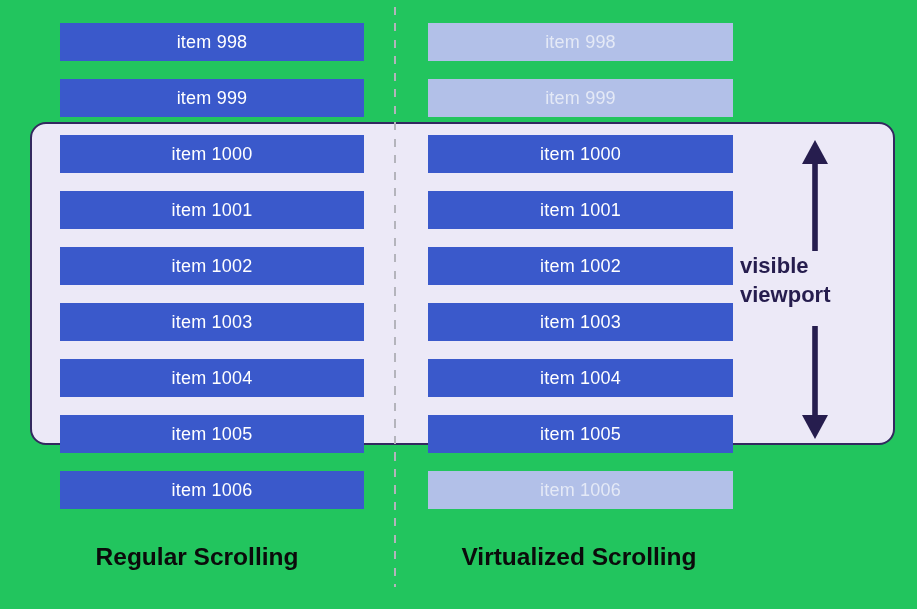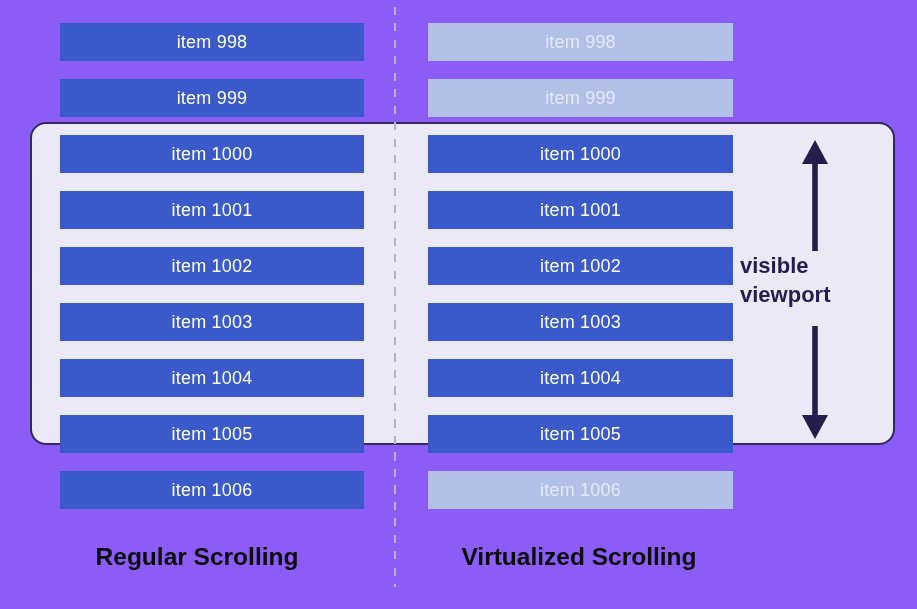--- a/index.html
+++ b/index.html
@@ -10,21 +10,21 @@
     --viewport-fill: #ece9f7;
     --viewport-border: #33295f;
     --arrow: #261d4e;
     --divider: #b4b4bc;
     --caption-text: #0b0b0b;
   }
   * { margin: 0; padding: 0; box-sizing: border-box; }
   html, body { width: 917px; height: 609px; background: #ffffff; overflow: hidden; }
   body { font-family: "Liberation Sans", "DejaVu Sans", sans-serif; }
 
-  .canvas { position: relative; width: 917px; height: 609px; background: #8b5cf6; }
+  .canvas { position: relative; width: 917px; height: 609px; background: #22c55e; }
 
   
   .viewport-box {
     position: absolute;
     left: 30px; top: 122px;
     width: 865px; height: 323px;
     background: var(--viewport-fill);
     border: 2px solid var(--viewport-border);
     border-radius: 16px;
     z-index: 1;

